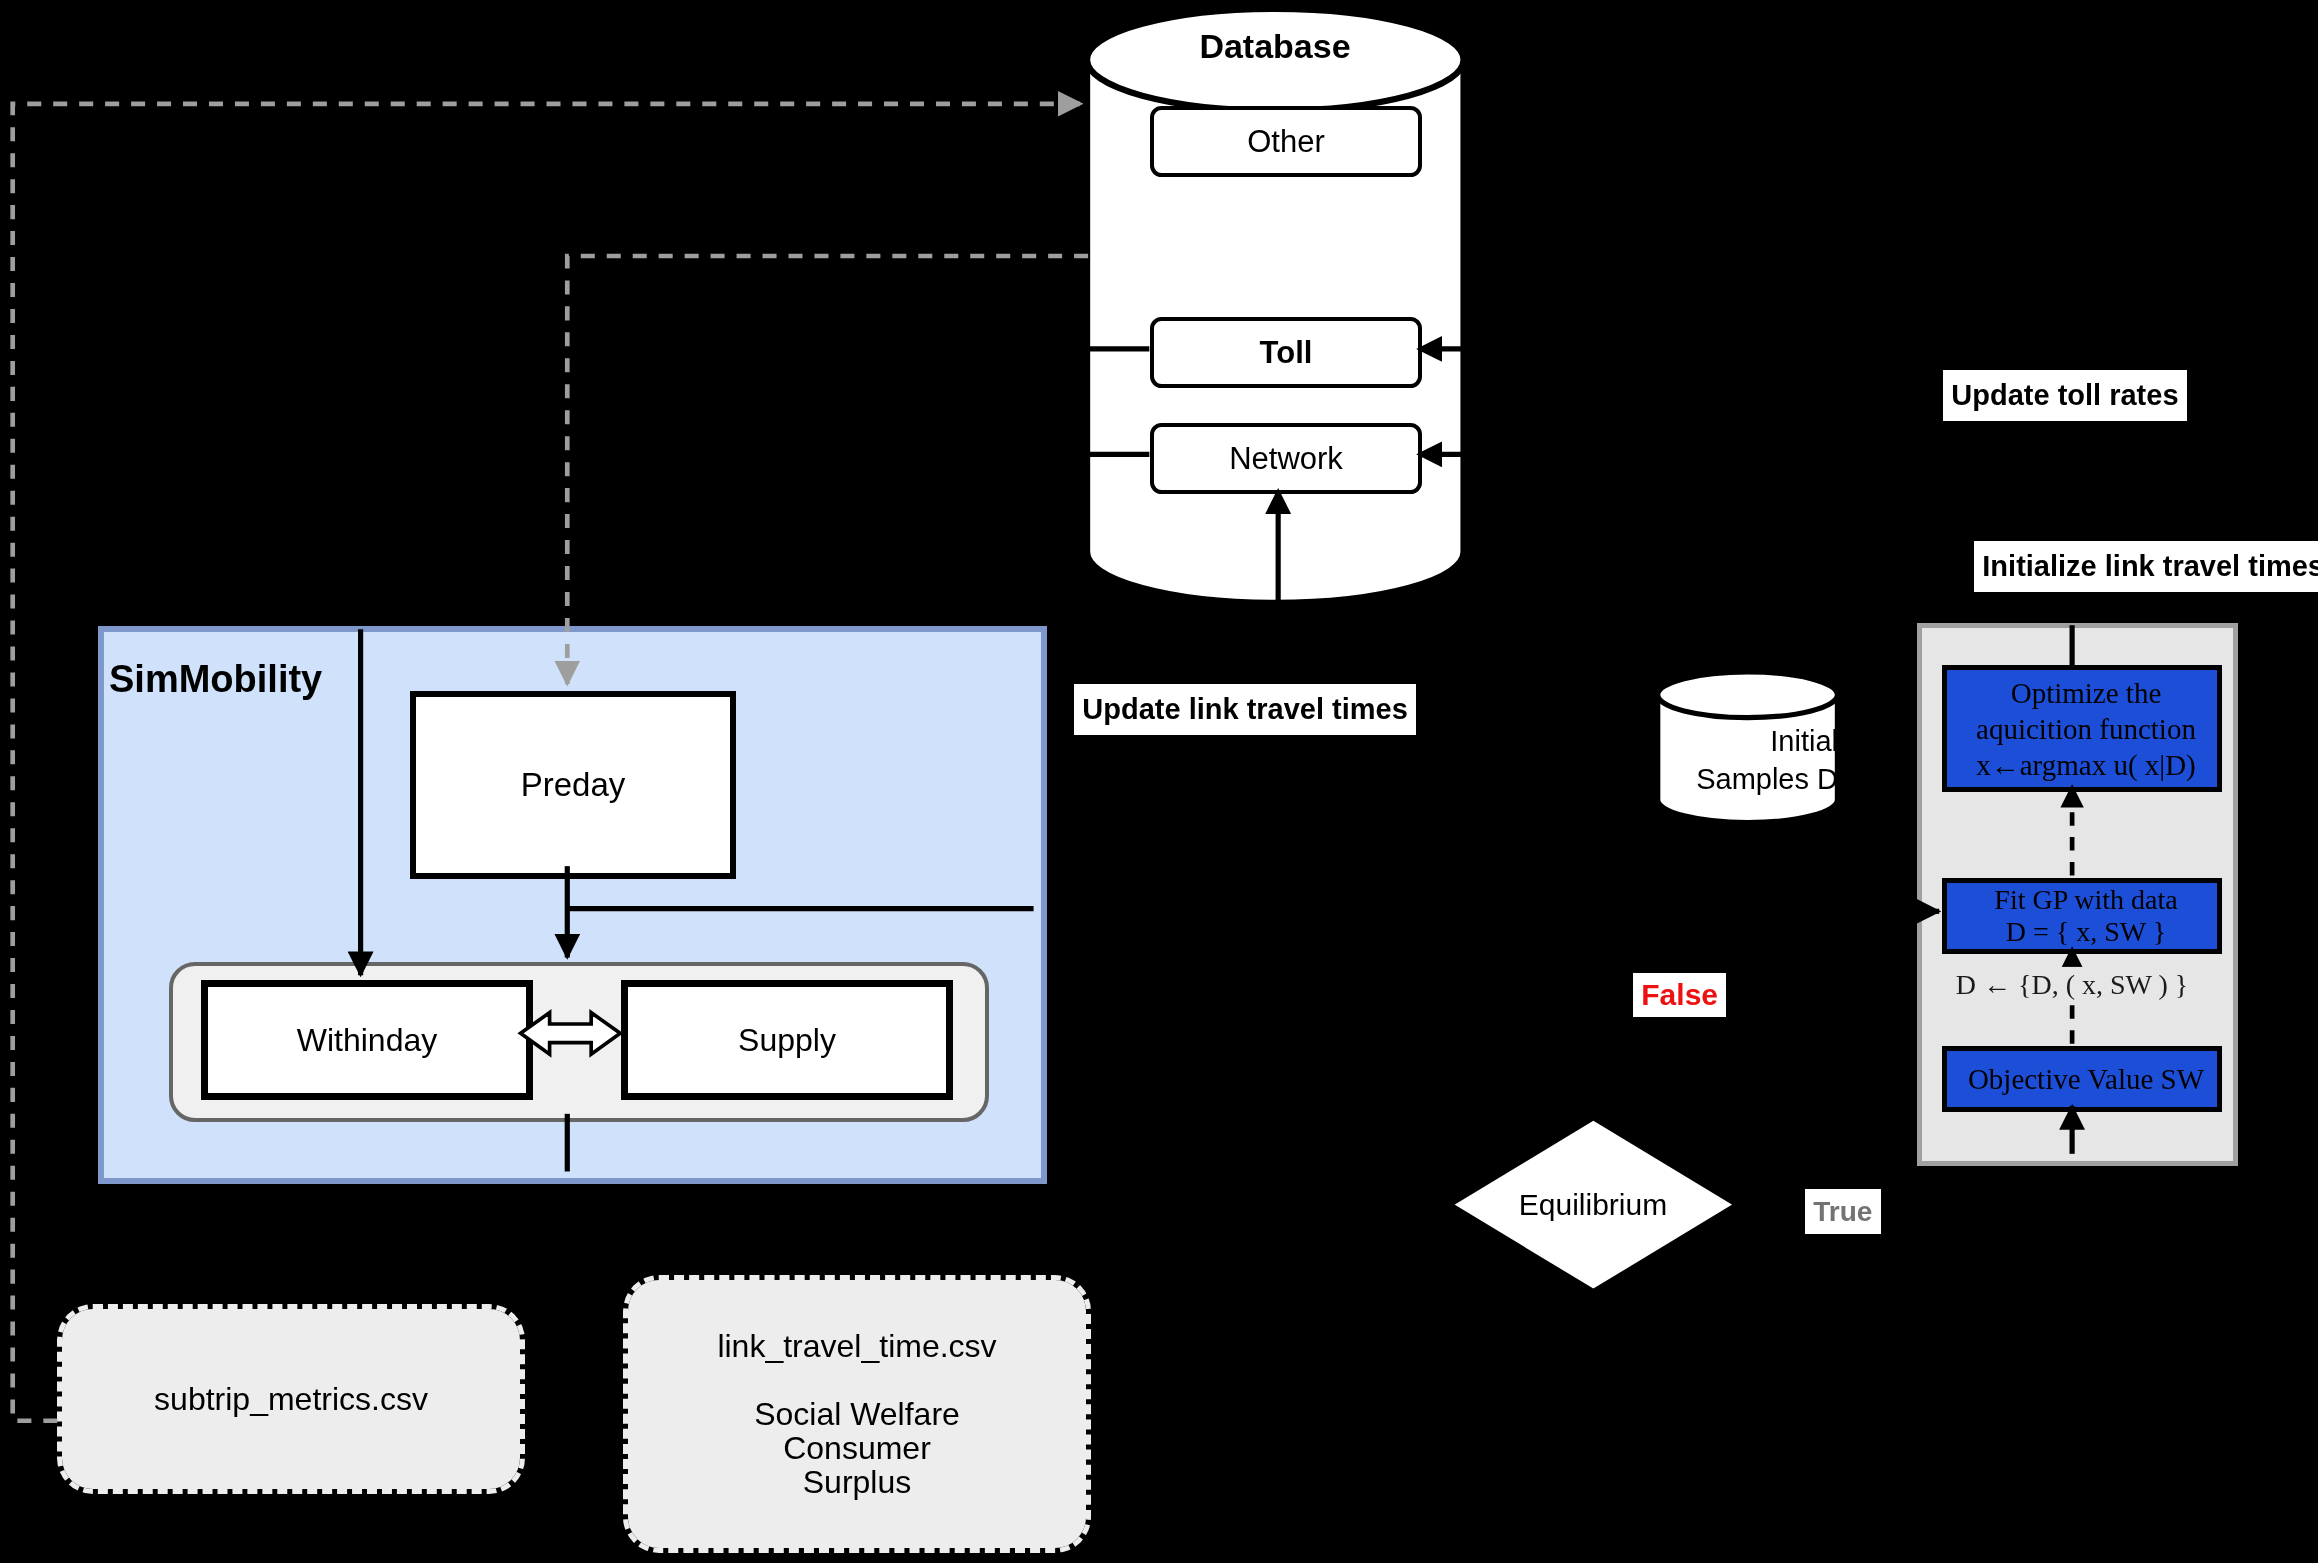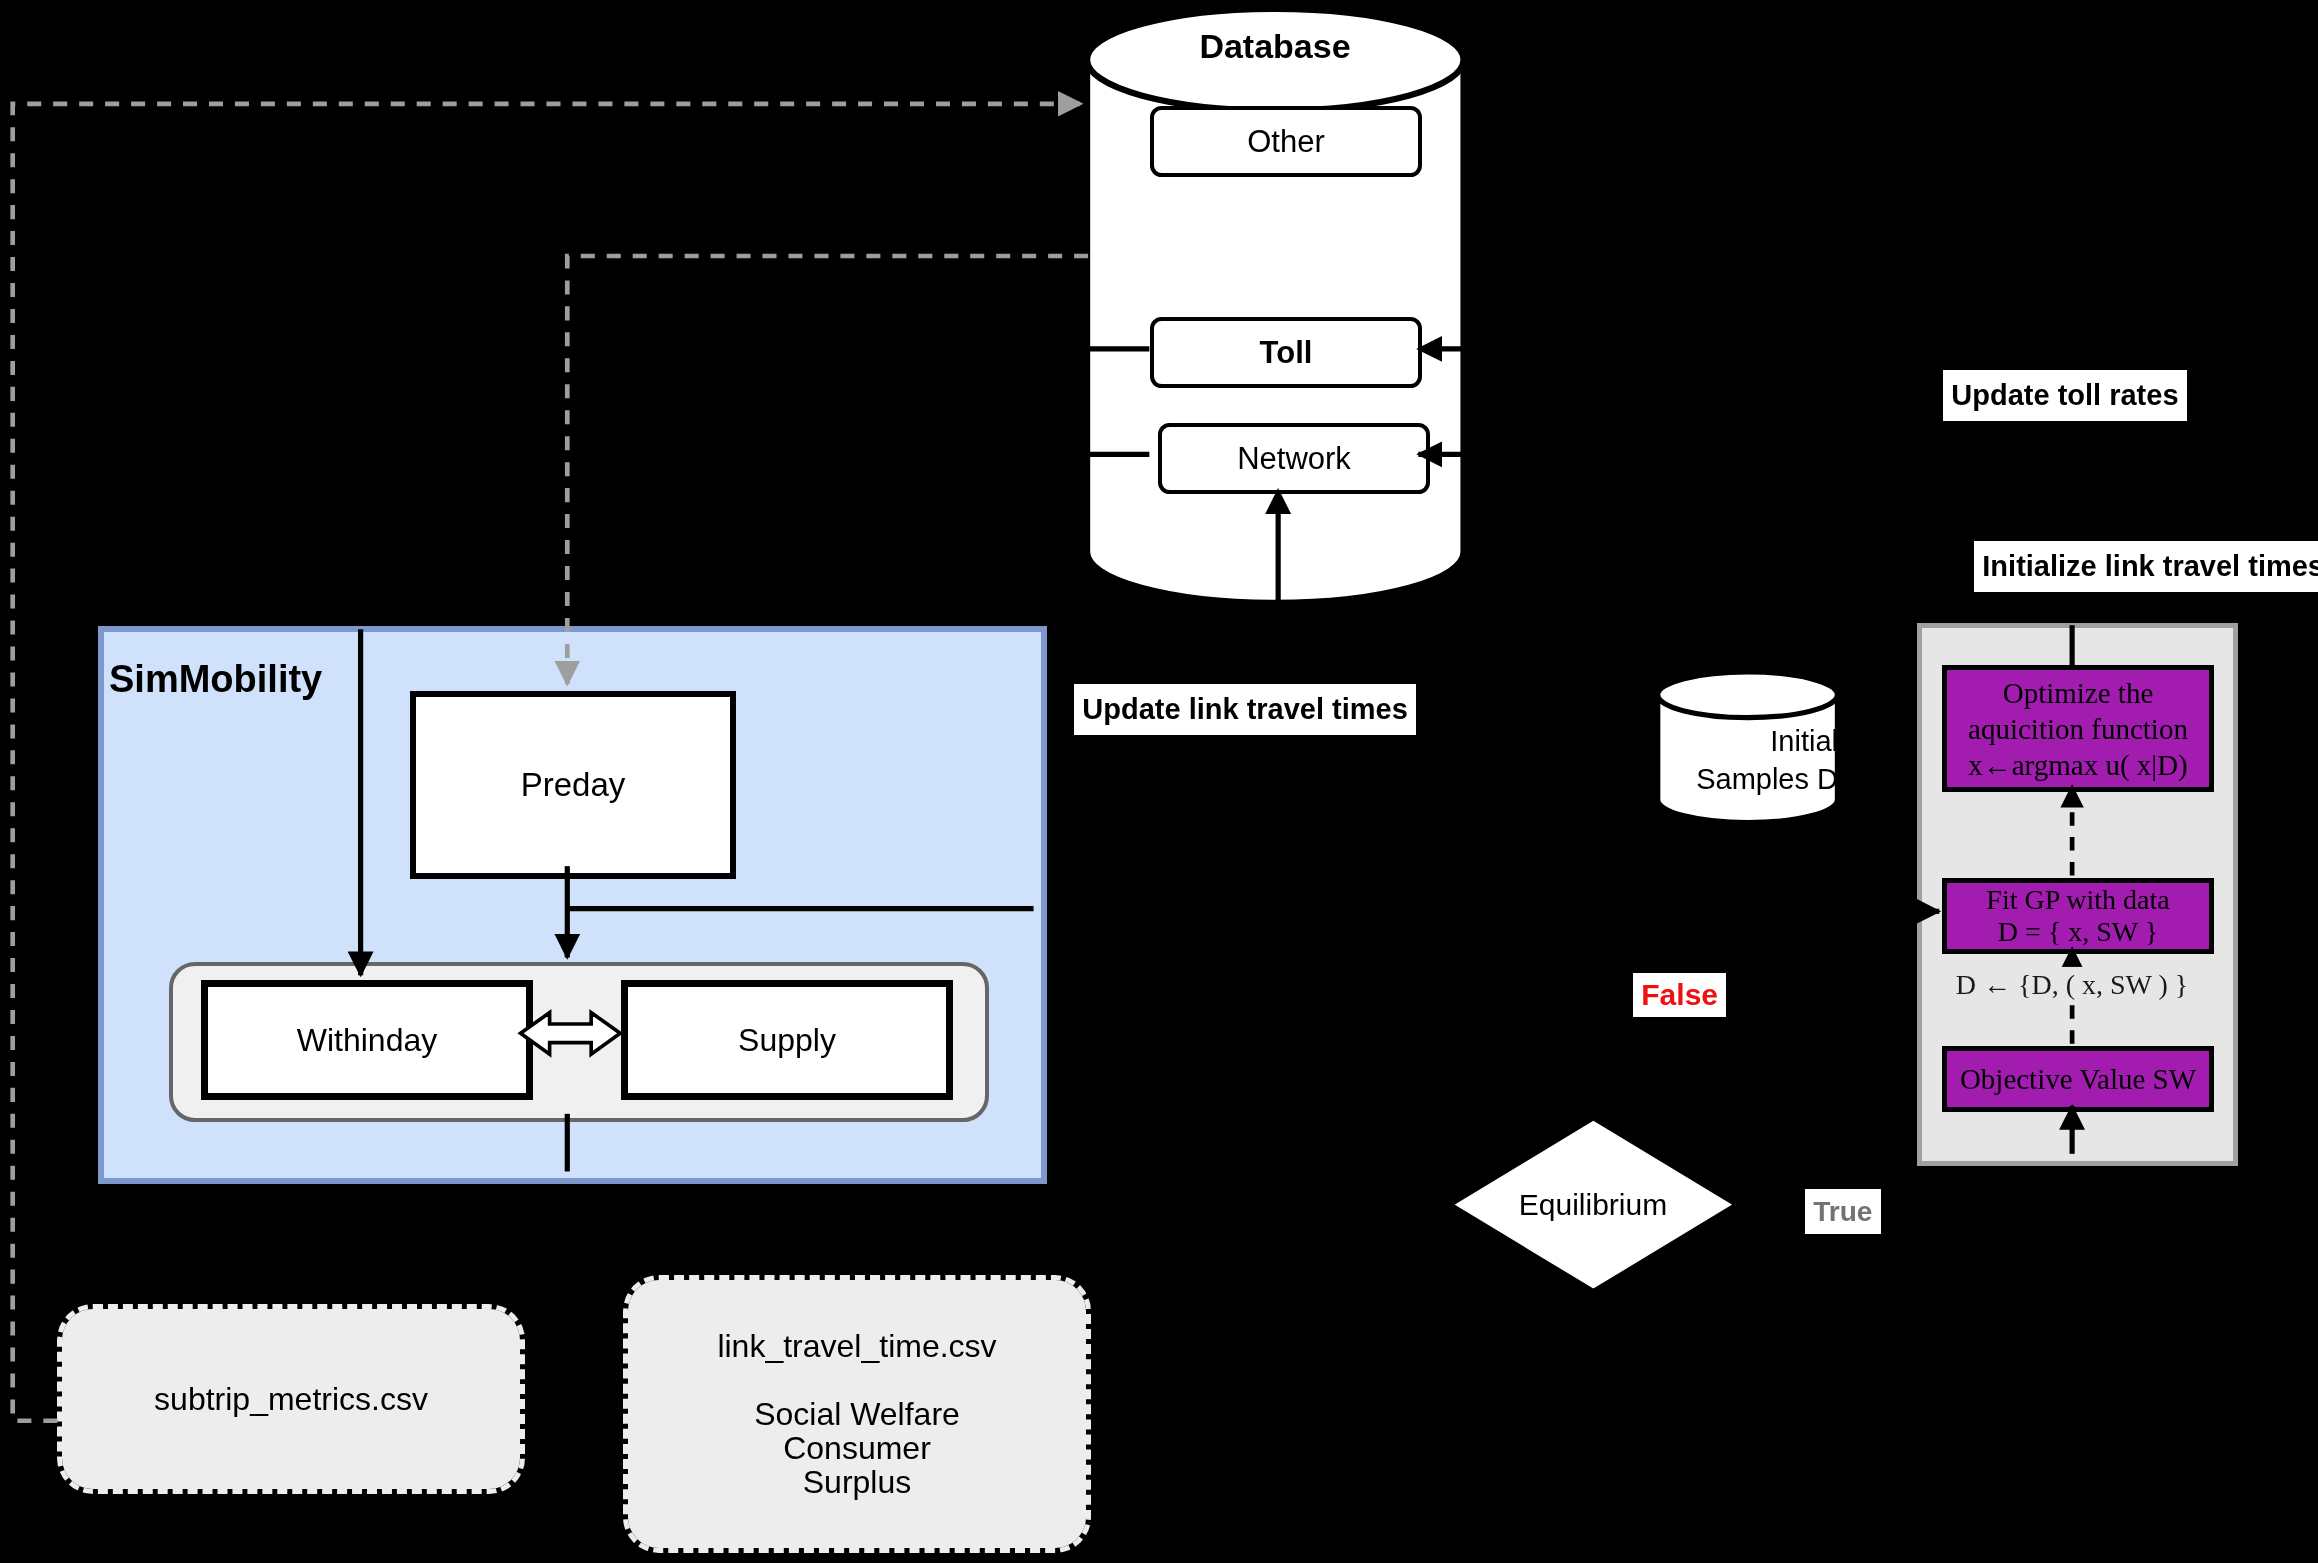--- a/index.html
+++ b/index.html
@@ -33,22 +33,22 @@
   .chip{background:#fff;color:#000;font-weight:bold;font-size:29px;white-space:nowrap;
         padding:5.2px 8.3px;display:inline-flex;align-items:center;z-index:4;}
   .chip-red{color:#ee1111;font-size:30px;}
   .chip-green{color:#737373;font-size:28px;}
 
   .init-samples-text{left:1658px;top:722px;width:180px;font-size:29px;line-height:38px;
                      text-align:right;z-index:2;}
 
   .bo-box{left:1917px;top:623px;width:311px;height:533px;background:#e6e6e6;
           border:5.2px solid #a0a0a0;z-index:1;}
-  .bo-white{background:#a21caf;border:5.2px solid #000;z-index:2;
-            font-family:"Liberation Serif",serif;font-size:29px;line-height:36px;}
+  .bo-white{background:#1d4ed8;border:5.2px solid #000;z-index:2;
+            font-family:"Liberation Serif",serif;font-size:29px;line-height:36px;padding-left:8px;}
   .optimize{left:1942px;top:665px;width:262px;height:117px;}
   .fitgp{left:1942px;top:878px;width:262px;height:66px;line-height:32px;font-size:28px;}
   .objective{left:1942px;top:1046px;width:262px;height:56px;}
   .updated-label{left:2072px;top:985px;transform:translate(-50%,-50%);
                  font-family:"Liberation Serif",serif;font-size:28px;color:#1a1a1a;
                  background:#e6e6e6;padding:2.1px 5.2px;white-space:nowrap;z-index:6;}
 
   .equi-text{left:1451px;top:1188px;width:284px;font-size:30px;z-index:2;text-align:center;}
 </style>
 </head>
@@ -84,21 +84,21 @@
     <span>Supply</span>
   </div>
 
   <div class="abs center db-title">Database</div>
   <div class="abs center db-item" style="top:106px;">
     <span>Other</span>
   </div>
   <div class="abs center db-item" style="top:317px;font-weight:bold;">
     <span>Toll</span>
   </div>
-  <div class="abs center db-item" style="top:423px;margin-left:8px;">
+  <div class="abs center db-item" style="top:423px;">
     <span>Network</span>
   </div>
 
   <div class="abs center csv-box subtrip">
     <span>subtrip_metrics.csv</span>
   </div>
   <div class="abs center csv-box linkbox">
     <span>link_travel_time.csv<br><br>Social Welfare<br>Consumer<br>Surplus</span>
   </div>
 

